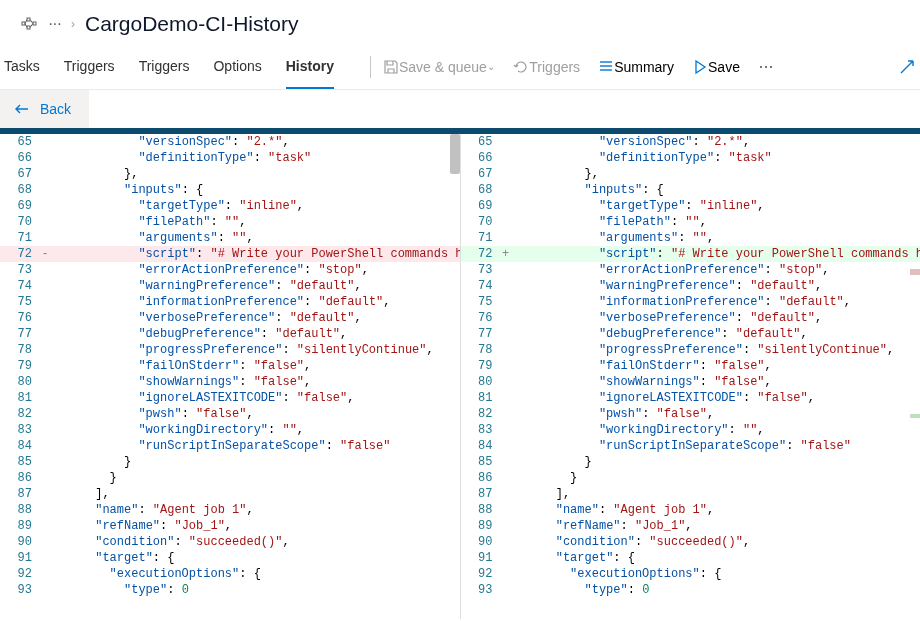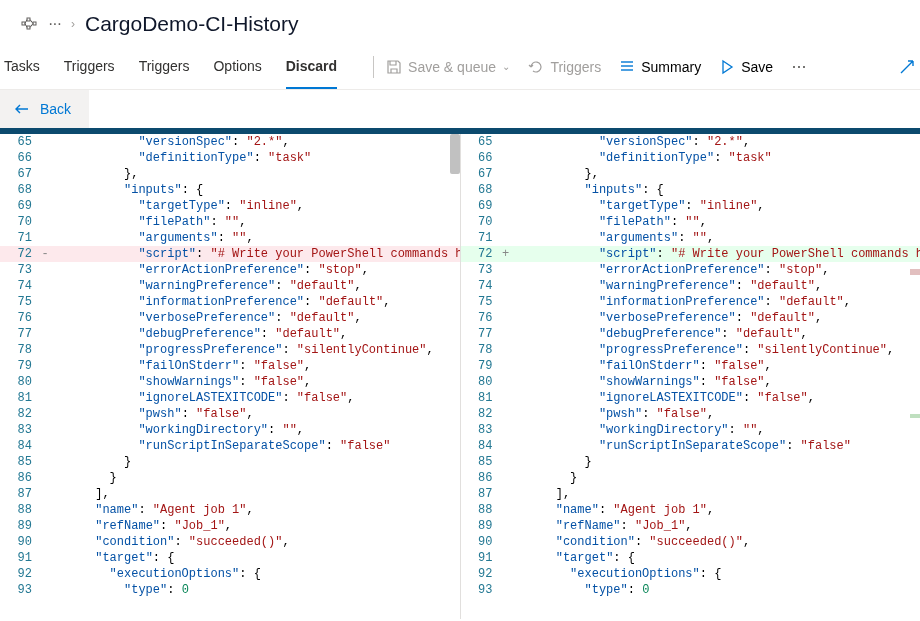--- a/index.html
+++ b/index.html
@@ -67,21 +67,20 @@
 }
 .tabbar .divider {
   width: 1px;
   height: 22px;
   background: #c8c6c4;
   margin: 0 12px;
 }
 .tabbar .cmd {
   display: flex;
   align-items: center;
-  gap: 6px;
   margin-right: 18px;
   color: #a19f9d;
   cursor: pointer;
 }
 .tabbar .cmd.enabled { color: #000000; }
 .tabbar .cmd svg { width: 16px; height: 16px; }
 .tabbar .cmd .chev-sm { font-size: 10px; }
 .tabbar .spacer { flex: 1; }
 .tabbar .right-icons {
   display: flex;
@@ -204,21 +203,21 @@
   <span class="dots">···</span>
   <span class="chev">›</span>
   <span class="title">CargoDemo-CI-History</span>
 </div>
 
 <div class="tabbar">
   <div class="tab">Tasks</div>
   <div class="tab">Triggers</div>
   <div class="tab">Triggers</div>
   <div class="tab">Options</div>
-  <div class="tab active">Discard</div>
+  <div class="tab active">History</div>
   <div class="divider"></div>
 
   <div class="cmd">
     <svg viewBox="0 0 16 16">
         <path fill="none" stroke="#a19f9d" stroke-width="1.2" d="M2 2h10l2 2v10H2z M4 2v4h6V2 M5 14v-4h6v4"></path>
       </svg>
     <span>Save &amp; queue</span>
     <span class="chev-sm">⌄</span>
   </div>
   <div class="cmd">

